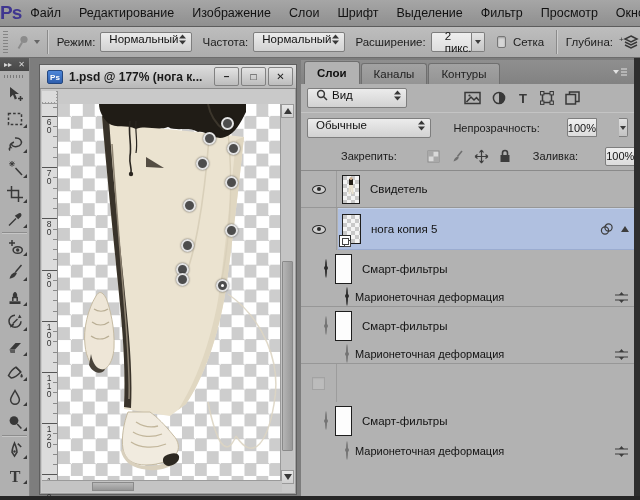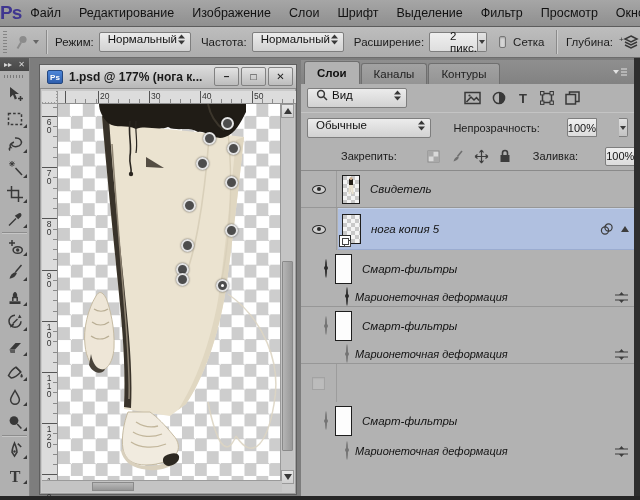--- a/index.html
+++ b/index.html
@@ -19,21 +19,21 @@
     background:linear-gradient(#bdbdbd,#adadad); border-bottom:1px solid #6d6d6d;
     display:flex; align-items:center; font-size:11.5px; }
   .grip-v { width:7px; height:22px; margin-left:3px;
     background:repeating-linear-gradient(#6f6f6f 0 1px, transparent 1px 3px); opacity:.7; }
   .opt-sep { width:1px; height:24px; background:#8a8a8a; box-shadow:1px 0 0 #cfcfcf; margin:0 7px; }
   .opt-label { margin:0 5px 0 2px; color:#1c1c1c; }
   .dropdown { height:20px; background:linear-gradient(#ececec,#d2d2d2); border:1px solid #7e7e7e;
     border-radius:2px; display:flex; align-items:flex-start; padding:0 4px 0 8px; }
   .dropdown .dd-text { flex:1; font-size:11.5px; color:#111; }
   .combo-field { height:20px; width:52px; background:linear-gradient(#efefef,#dedede); border:1px solid #7e7e7e;
-    border-radius:2px 0 0 2px; display:flex; align-items:center; padding-left:20px; font-size:11.5px; }
+    border-radius:2px 0 0 2px; display:flex; align-items:center; padding-left:13px; font-size:11.5px; }
   .combo-btn { height:20px; width:17px; background:linear-gradient(#e4e4e4,#c6c6c6); border:1px solid #7e7e7e;
     border-left:none; border-radius:0 2px 2px 0; display:flex; align-items:center; justify-content:center; }
   .tri-down { width:0; height:0; border-left:3.5px solid transparent; border-right:3.5px solid transparent; border-top:4.5px solid #3c3c3c; }
   .checkbox { width:12px; height:12px; background:#d6d6d6; border:1px solid #767676; border-radius:2px; margin:0 5px 0 2px; box-shadow:inset 0 1px 2px #9e9e9e; }
 
   
   .toolbar { position:absolute; left:0; top:58px; width:30px; height:442px;
     background:#b0b0b0; border-right:1px solid #878787; }
   .tb-head { height:13px; background:linear-gradient(#5a5a5a,#474747); color:#d8d8d8; font-size:8px;
     display:flex; align-items:center; justify-content:space-between; padding:0 4px; }
@@ -88,21 +88,21 @@
   .panel-menu { position:absolute; right:6px; top:6px; }
   .prow { display:flex; align-items:center; padding:0 6px; position:relative;gap:22px; }
   .row-search { height:28px; }
   .row-blend  { height:30px; border-top:1px solid #c4c4c4; }
   .row-lock   { height:28px;padding-left:40px; }
   .small-label { font-size:11px; color:#1c1c1c; }
   .val-box { height:19px; width:36px; background:linear-gradient(#efefef,#dcdcdc); border:1px solid #7e7e7e; border-radius:2px 0 0 2px;
     font-size:11px; display:flex; align-items:center; justify-content:center; }
   .val-btn { height:19px; width:14px; background:linear-gradient(#e0e0e0,#c3c3c3); border:1px solid #7e7e7e; border-left:none;
     border-radius:0 2px 2px 0; display:flex; align-items:center; justify-content:center; }
-  .layer-list { position:absolute; left:0; top:110px; width:333px; height:330px; border-top:1px solid #8a8a8a; overflow:hidden;font-style:italic; }
+  .layer-list { position:absolute; left:0; top:110px; width:333px; height:330px; border-top:1px solid #8a8a8a; overflow:hidden; }
   .lrow { position:relative; width:333px; }
   .eyewell { position:absolute; left:0; top:0; bottom:0; width:36px; border-right:1px solid #9c9c9c; display:flex; align-items:center; justify-content:center; }
   .eye { width:14px; height:9px; border:1.6px solid #2b2b2b; border-radius:50%; position:relative; background:#cfcfcf; }
   .eye::after { content:''; position:absolute; left:50%; top:50%; width:4px; height:4px; margin:-2px 0 0 -2px; border-radius:50%; background:#2b2b2b; }
   .eye.dim { opacity:.45; }
   .eye-empty { width:13px; height:13px; background:#bcbcbc; box-shadow:inset 0 0 0 1px #a3a3a3, inset 0 1px 2px #9c9c9c; }
   .rowbody { position:absolute; left:37px; right:0; top:0; bottom:0; display:flex; align-items:center; }
   .rowbody.sel { background:#b0c0e0; box-shadow:inset 0 1px 0 #c6d3ea, inset 0 -1px 0 #9bacd0; }
   .thumb { width:19px; height:30px; border:1px solid #1e1e1e; background:repeating-conic-gradient(#f4f4f4 0% 25%, #c9c9c9 0% 50%); background-size:8px 8px; position:relative; margin-left:4px; }
   .so-badge { position:absolute; left:-4px; bottom:-4px; width:12px; height:12px; background:#fdfdfd; border:1.5px solid #2c2c2c; }
@@ -298,26 +298,20 @@
   <div class="doc-title">
     <div class="doc-ps-icon">Ps</div>
     <div class="doc-title-text">1.psd @ 177% (нога к...</div>
     <div class="win-btn">–</div>
     <div class="win-btn">□</div>
     <div class="win-btn">✕</div>
   </div>
 
   <div class="ruler-corner"></div>
 
-  <div class="h-ruler">
-    <span style="left:42px">20</span>
-    <span style="left:93px">30</span>
-    <span style="left:144px">40</span>
-    <span style="left:196px">50</span>
-  </div>
   <div class="v-ruler">
     <span style="top:13px">60</span>
     <span style="top:64px">70</span>
     <span style="top:115px">80</span>
     <span style="top:167px">90</span>
     <span style="top:218px">100</span>
     <span style="top:269px">110</span>
     <span style="top:320px">120</span>
     <span style="top:372px">130</span>
   </div>

